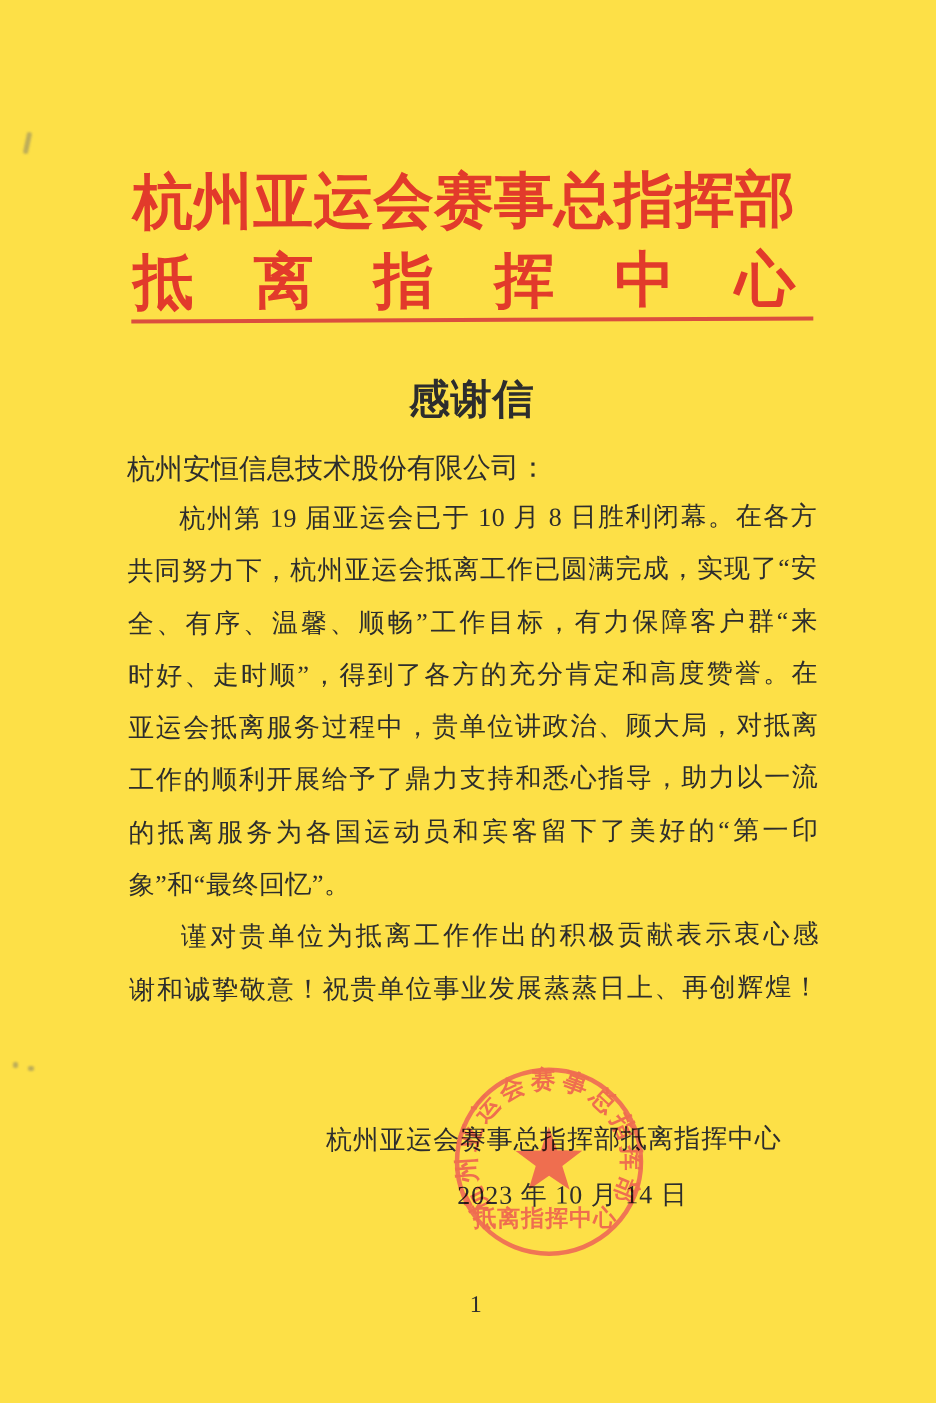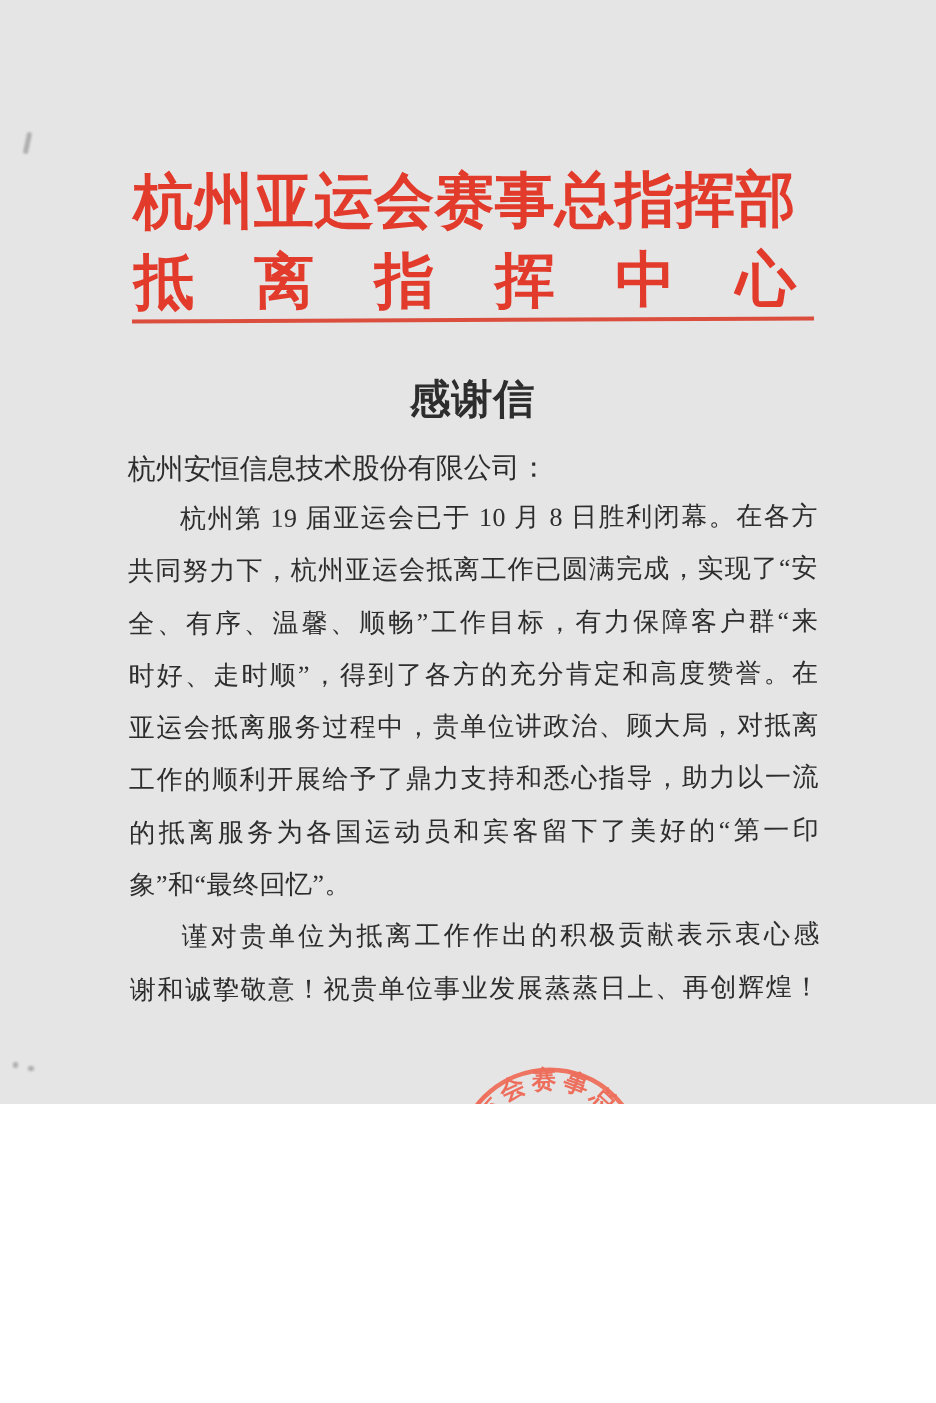--- a/index.html
+++ b/index.html
@@ -1,18 +1,18 @@
 <!DOCTYPE html>
 <html style="--letterhead_red: #e23a2b; --rule_red: #db4e3e; --stamp_red: #ee6450; --stamp_ring: #ef6b55; --text_ink: #2d2d2d;"><head>
 <meta charset="utf-8">
 <style>
   html,body { margin:0; padding:0; background:#ffffff; }
   .page {
-    position:relative; width:936px; height:1104px;
-    background:#e5e5e5; overflow:hidden;
+    position:relative; width:936px; height:1403px;
+    background:#fde047; overflow:hidden;
     font-family:"Liberation Serif","DejaVu Serif",serif;
     color:var(--text_ink,#2d2d2d);
   }
   .tilt { position:absolute; inset:0; transform:rotate(-0.25deg); transform-origin:50% 50%; }
 
   .letterhead { position:absolute; left:135px; top:168px; width:662px; }
   .lh-line {
     font-weight:bold; color:var(--letterhead_red,#e23a2b);
     font-size:60px; line-height:1.1;
     text-align:justify; text-align-last:justify;

